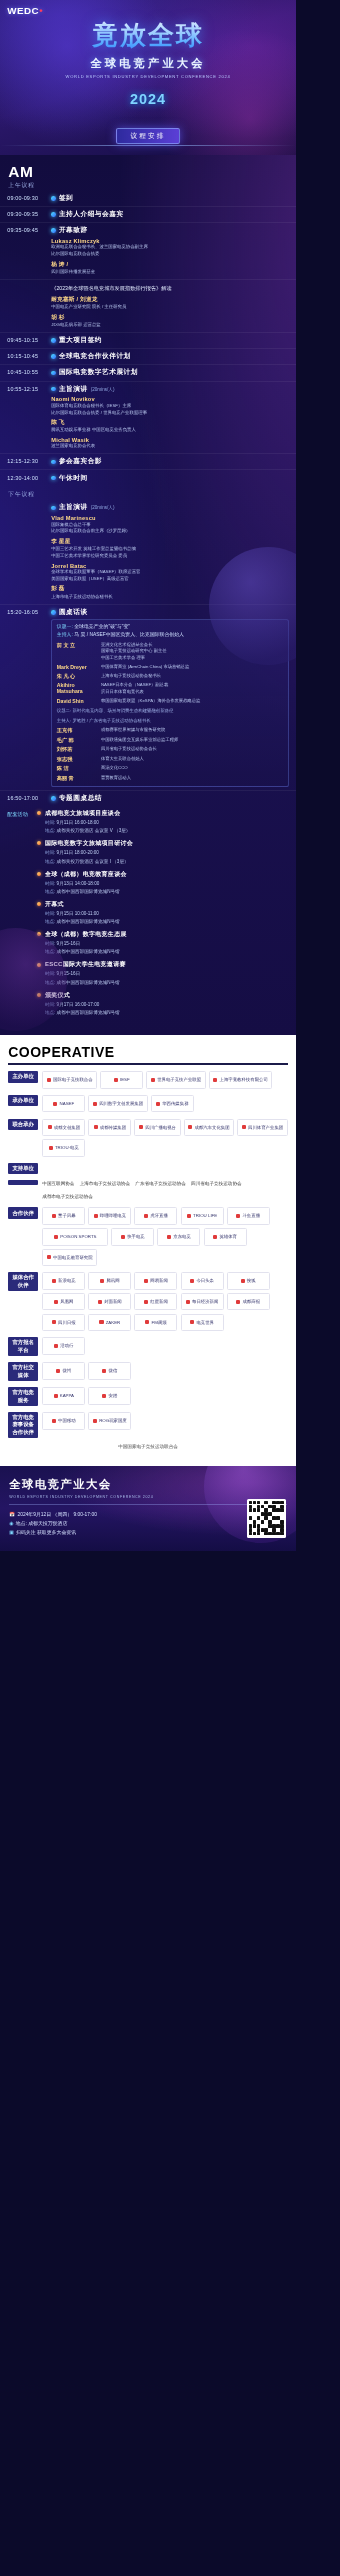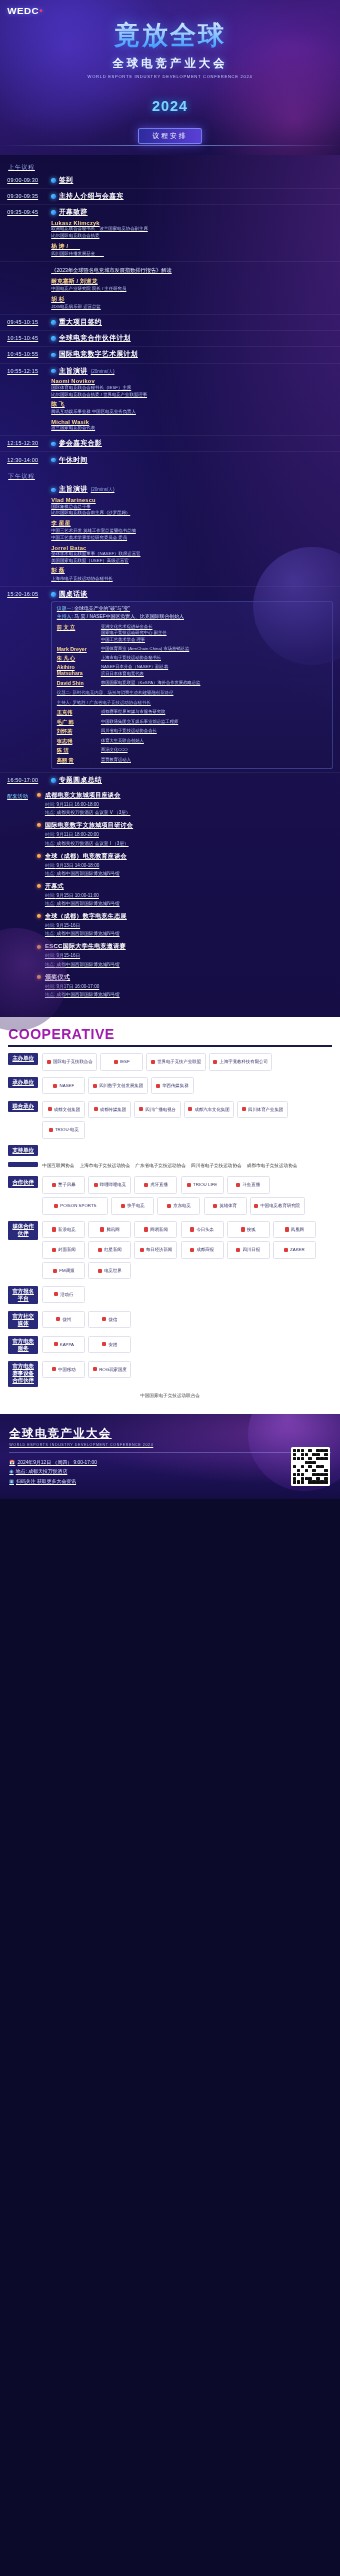--- a/index.html
+++ b/index.html
@@ -2,21 +2,21 @@
 <html style="font-size:8.2px"><head>
 <meta charset="utf-8">
 <style>
   * { box-sizing: border-box; margin: 0; padding: 0; }
   body {
     width: 340px;
     font-family: "Liberation Sans", sans-serif;
     background: #0b0a2a;
     color: #fff;
   }
-  .page { width: 340px; position: relative; overflow: hidden; text-decoration: underline; }
+  .page { width: 296px; position: relative; overflow: hidden; }
 
   
   .hero {
     position: relative;
     height: 155px;
     background:
       radial-gradient(ellipse at 20% 10%, rgba(60,40,160,.9) 0%, rgba(20,12,70,0) 60%),
       radial-gradient(ellipse at 85% 30%, rgba(120,40,180,.55) 0%, rgba(20,12,70,0) 60%),
       linear-gradient(160deg, #1b1250 0%, #2a1769 45%, #120c3e 100%);
     overflow: hidden;
@@ -48,21 +48,21 @@
     display:inline-block;
   }
   .cn-sub {
     margin-top:3.1px; font-size:11.3px; font-weight:bold; letter-spacing:3.1px;
     color:#eaf4ff; text-shadow:0 0 7.2px rgba(90,150,255,.9);
   }
   .en-sub {
     margin-top:3.6px; font-size:4.1px; letter-spacing:0.7px; color:#b9c9ff;
   }
   .year {
-    margin-top:19px; font-size:14.4px; font-weight:bold; letter-spacing:1px;
+    margin-top:12px; font-size:14.4px; font-weight:bold; letter-spacing:1px;
     color:#7fd4ff; text-shadow:0 0 7.2px rgba(0,180,255,.8);
   }
   .agenda-badge {
     position:absolute; left:50%; transform:translateX(-50%); top:128px; z-index:6;
     background: linear-gradient(90deg,#2e2a9e,#5b3fd6);
     border:0.5px solid rgba(150,180,255,.6);
     border-radius:2.1px;
     padding:2.6px 13.4px; font-size:6.7px; letter-spacing:2.1px; color:#fff;
     box-shadow:0 0 9.3px rgba(90,80,230,.8);
   }
@@ -161,21 +161,21 @@
   .event .etxt { flex:1; }
   .event .ename { font-size:6px; font-weight:bold; color:#fff; letter-spacing:0.3px;}
   .event .emeta { font-size:4.6px; color:#bdcdf2; margin-top:1px; line-height:1.6;}
   .event .emeta .k { color:#8fa6e0; }
 
   
   .partners {
     background:#ffffff; color:#222; padding:9.3px 8.2px 11.3px 8.2px;
   }
   .p-title {
-    font-size:14px; font-weight:bold; letter-spacing:0.5px; color:#a21caf; line-height:1.05;
+    font-size:14px; font-weight:bold; letter-spacing:0.5px; color:#000000; line-height:1.05;
   }
   .p-title .l2 { display:block; }
   .p-rule { height:1.5px; background:#1b1b4a; width:100%; margin:4.1px 0 6.2px 0; }
 
   .p-block { display:flex; margin-bottom:6.2px; align-items:flex-start;}
   .p-label {
     width:30px; flex:0 0 30px;
     background:#2a2a7a; color:#fff; font-size:5.4px; font-weight:bold;
     padding:2.1px 2.6px; border-radius:1px; text-align:center; line-height:1.35;
     margin-right:4.1px;
@@ -242,20 +242,21 @@
     </div>
     <div class="agenda-badge">议程安排</div>
     <div class="hero-deco-line"></div>
   </div>
 
   <div class="agenda">
     <div class="planet"></div>
     <div class="planet2"></div>
 
     <div class="ampm">
+      <div class="big">AM</div>
       <div class="small">上午议程</div>
     </div>
 
     <div id="am-rows">
         <div class="row">
           <div class="time">09:00-09:30</div>
           <div class="content">
             <div class="sec-title">
               <span class="bullet"></span>
               <span>签到</span>

